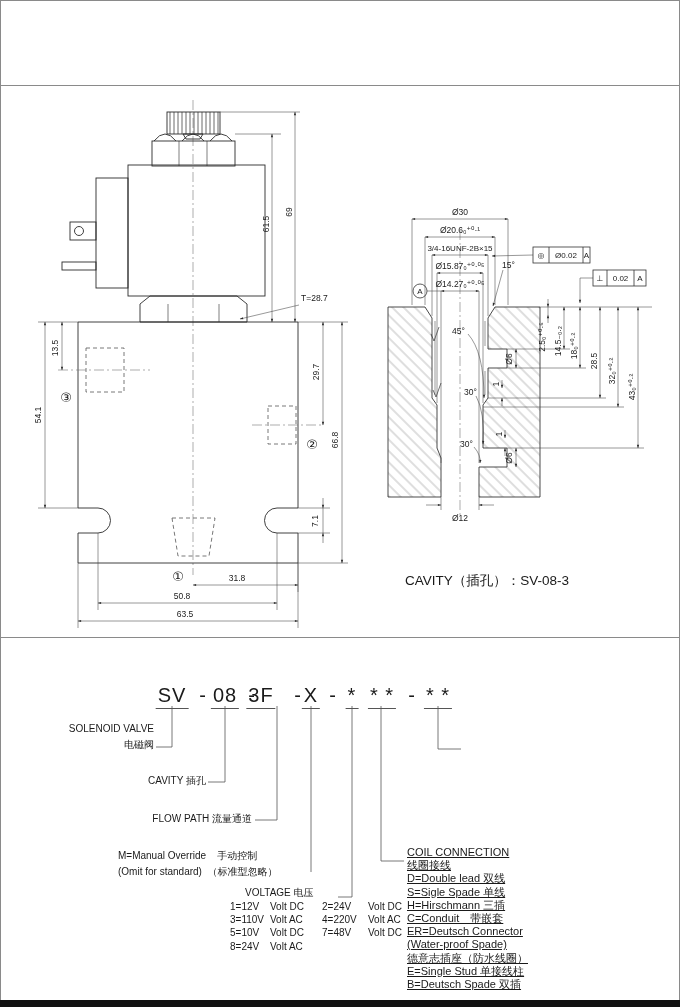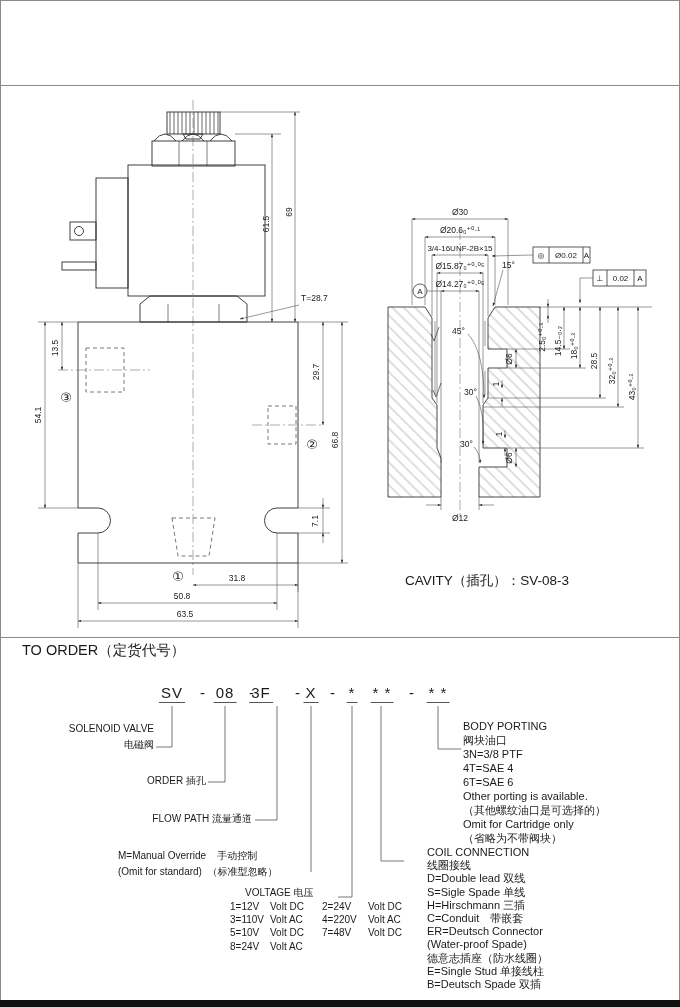--- a/index.html
+++ b/index.html
@@ -10,28 +10,28 @@
   .botbar{position:absolute;left:0;top:1000px;width:680px;height:7px;background:#111;}
   svg{position:absolute;left:0;}
   svg text{font-family:"Liberation Sans","DejaVu Sans",sans-serif;fill:#1a1a1a;}
   .dimtxt{font-size:8.5px;}
   .tinytxt{font-size:8px;}
   .porttxt{font-size:13px;}
   .captxt{font-size:13.5px;}
 
   
   .order-title{position:absolute;left:22px;top:641px;font-size:14.5px;}
-  .codeseg{position:absolute;top:684px;transform:translateX(-50%);font-size:15px;letter-spacing:1px;white-space:nowrap;}
+  .codeseg{position:absolute;top:684px;transform:translateX(-50%);font-size:20px;letter-spacing:1px;white-space:nowrap;}
   .useg{border-bottom:1.2px solid #555;padding:0 2px 1px 2px;}
   .lbl{position:absolute;font-size:10px;white-space:nowrap;line-height:13px;}
   .r{text-align:right;}
   .vgrid{position:absolute;left:230px;top:900px;display:grid;
          grid-template-columns:40px 52px 46px 60px;line-height:13.2px;font-size:10px;}
   .list{position:absolute;font-size:11px;white-space:nowrap;}
-  .coil-list{left:427px;top:846px;line-height:13.2px;}
+  .coil-list{left:407px;top:846px;line-height:13.2px;text-decoration:underline;}
   .body-list{left:463px;top:719px;line-height:14px;}
 </style>
 </head>
 <body>
 
 <div class="page">
   <div class="frame"></div>
   <div class="rule" style="top:85px"></div>
   <div class="rule" style="top:637px"></div>
   <div class="botbar"></div>
@@ -221,21 +221,20 @@
       <text class="tinytxt" x="566" y="258" text-anchor="middle">Ø0.02</text>
       <text class="tinytxt" x="586.5" y="258" text-anchor="middle">A</text>
       <text class="tinytxt" x="600" y="281" text-anchor="middle">⊥</text>
       <text class="tinytxt" x="620.5" y="281" text-anchor="middle">0.02</text>
       <text class="tinytxt" x="640" y="281" text-anchor="middle">A</text>
       <text class="tinytxt" x="420" y="294" text-anchor="middle">A</text>
       <text class="captxt" x="405" y="585">CAVITY（插孔）：SV-08-3</text>
     </g>
   </svg>
 
-  <div class="order-title">TO ORDER（定货代号）</div>
 
   <span class="codeseg useg" style="left:172px">SV</span>
   <span class="codeseg" style="left:203px">-</span>
   <span class="codeseg useg" style="left:225px">08</span>
   <span class="codeseg" style="left:252px">-</span>
   <span class="codeseg useg" style="left:261px">3F</span>
   <span class="codeseg" style="left:298px">-</span>
   <span class="codeseg useg" style="left:311px">X</span>
   <span class="codeseg" style="left:333px">-</span>
   <span class="codeseg useg" style="left:352px">*</span>
@@ -250,21 +249,21 @@
       <path d="M277,706 V820 H255"></path>
       <path d="M311,706 V872"></path>
       <path d="M352,706 V897 H338"></path>
       <path d="M381,706 V861 H404"></path>
       <path d="M438,706 V749 H461"></path>
     </g>
   </svg>
 
   <div class="lbl r" style="left:40px;top:722px;width:114px">SOLENOID VALVE</div>
   <div class="lbl r" style="left:40px;top:738px;width:114px">电磁阀</div>
-  <div class="lbl r" style="left:120px;top:774px;width:86px">ORDER 插孔</div>
+  <div class="lbl r" style="left:120px;top:774px;width:86px">CAVITY 插孔</div>
   <div class="lbl r" style="left:130px;top:812px;width:122px">FLOW PATH 流量通道</div>
 
   <div class="lbl" style="left:118px;top:849px">
     <span>M=Manual Override</span>&nbsp;&nbsp;&nbsp;&nbsp;<span>手动控制</span>
   </div>
   <div class="lbl" style="left:118px;top:865px">
     <span>(Omit for standard)</span>&nbsp;&nbsp;<span>（标准型忽略）</span>
   </div>
 
   <div class="lbl" style="left:245px;top:886px">VOLTAGE 电压</div>
@@ -294,24 +293,13 @@
     <div>S=Sigle Spade 单线</div>
     <div>H=Hirschmann 三插</div>
     <div>C=Conduit　带嵌套</div>
     <div>ER=Deutsch Connector</div>
     <div>(Water-proof Spade)</div>
     <div>德意志插座（防水线圈）</div>
     <div>E=Single Stud 单接线柱</div>
     <div>B=Deutsch Spade 双插</div>
   </div>
 
-  <div class="list body-list">
-    <div>BODY PORTING</div>
-    <div>阀块油口</div>
-    <div>3N=3/8 PTF</div>
-    <div>4T=SAE 4</div>
-    <div>6T=SAE 6</div>
-    <div>Other porting is available.</div>
-    <div>（其他螺纹油口是可选择的）</div>
-    <div>Omit for Cartridge only</div>
-    <div>（省略为不带阀块）</div>
-  </div>
 </div>
 
 </body></html>

